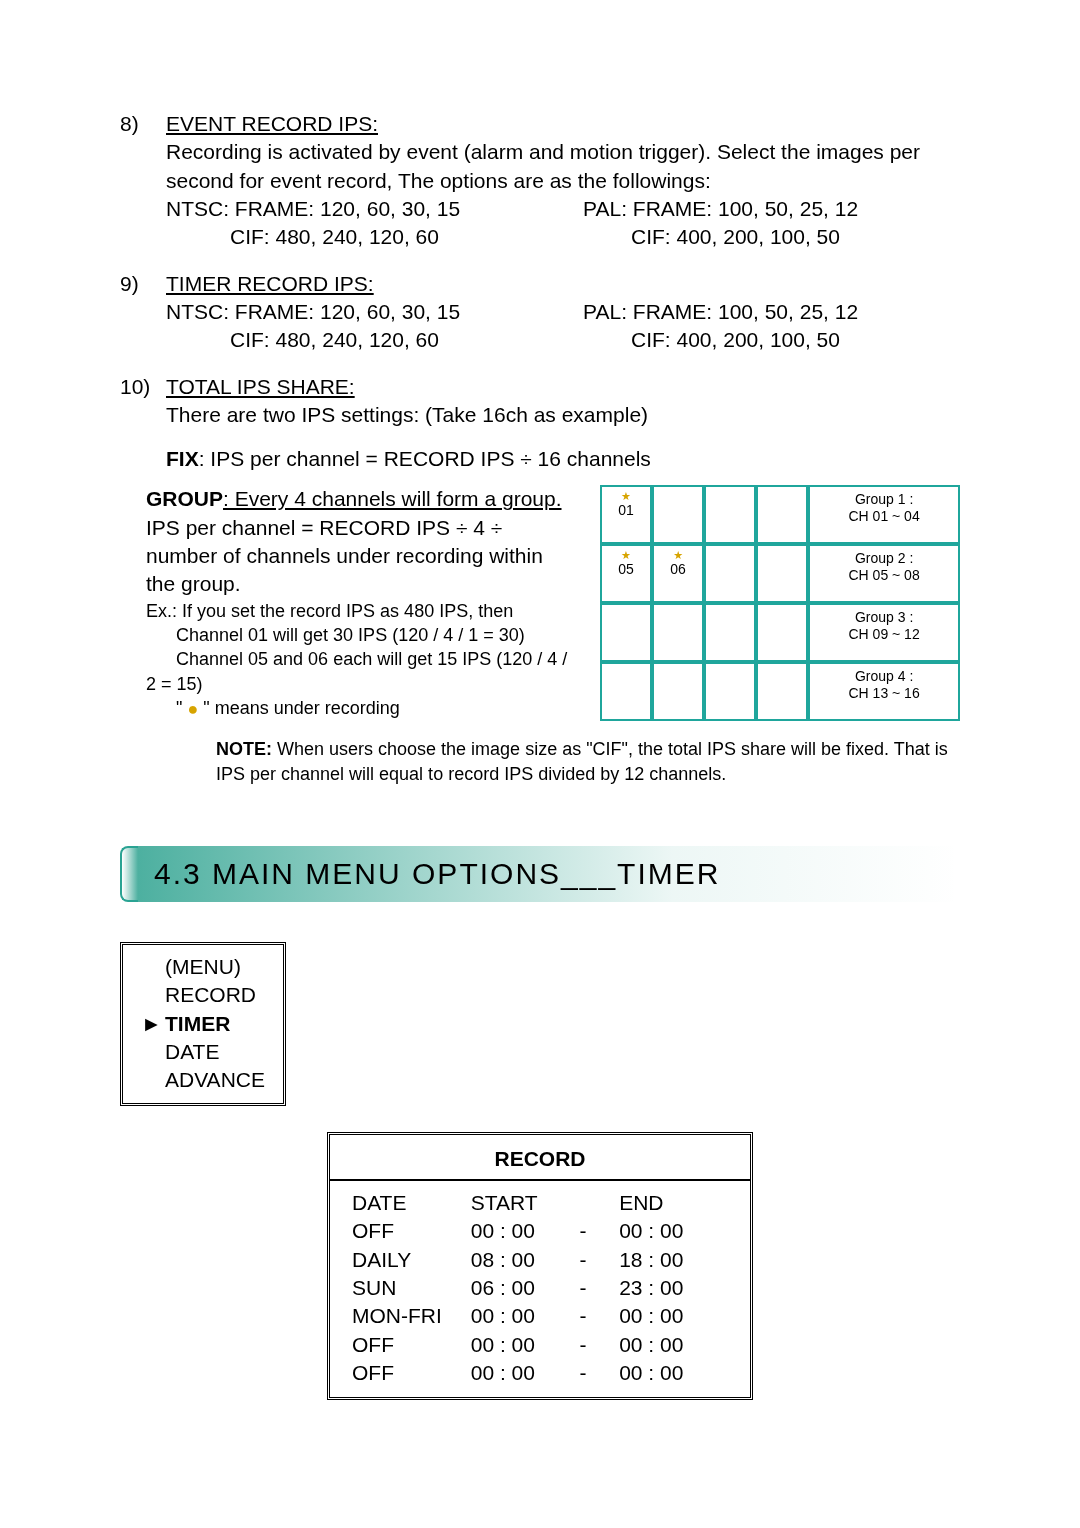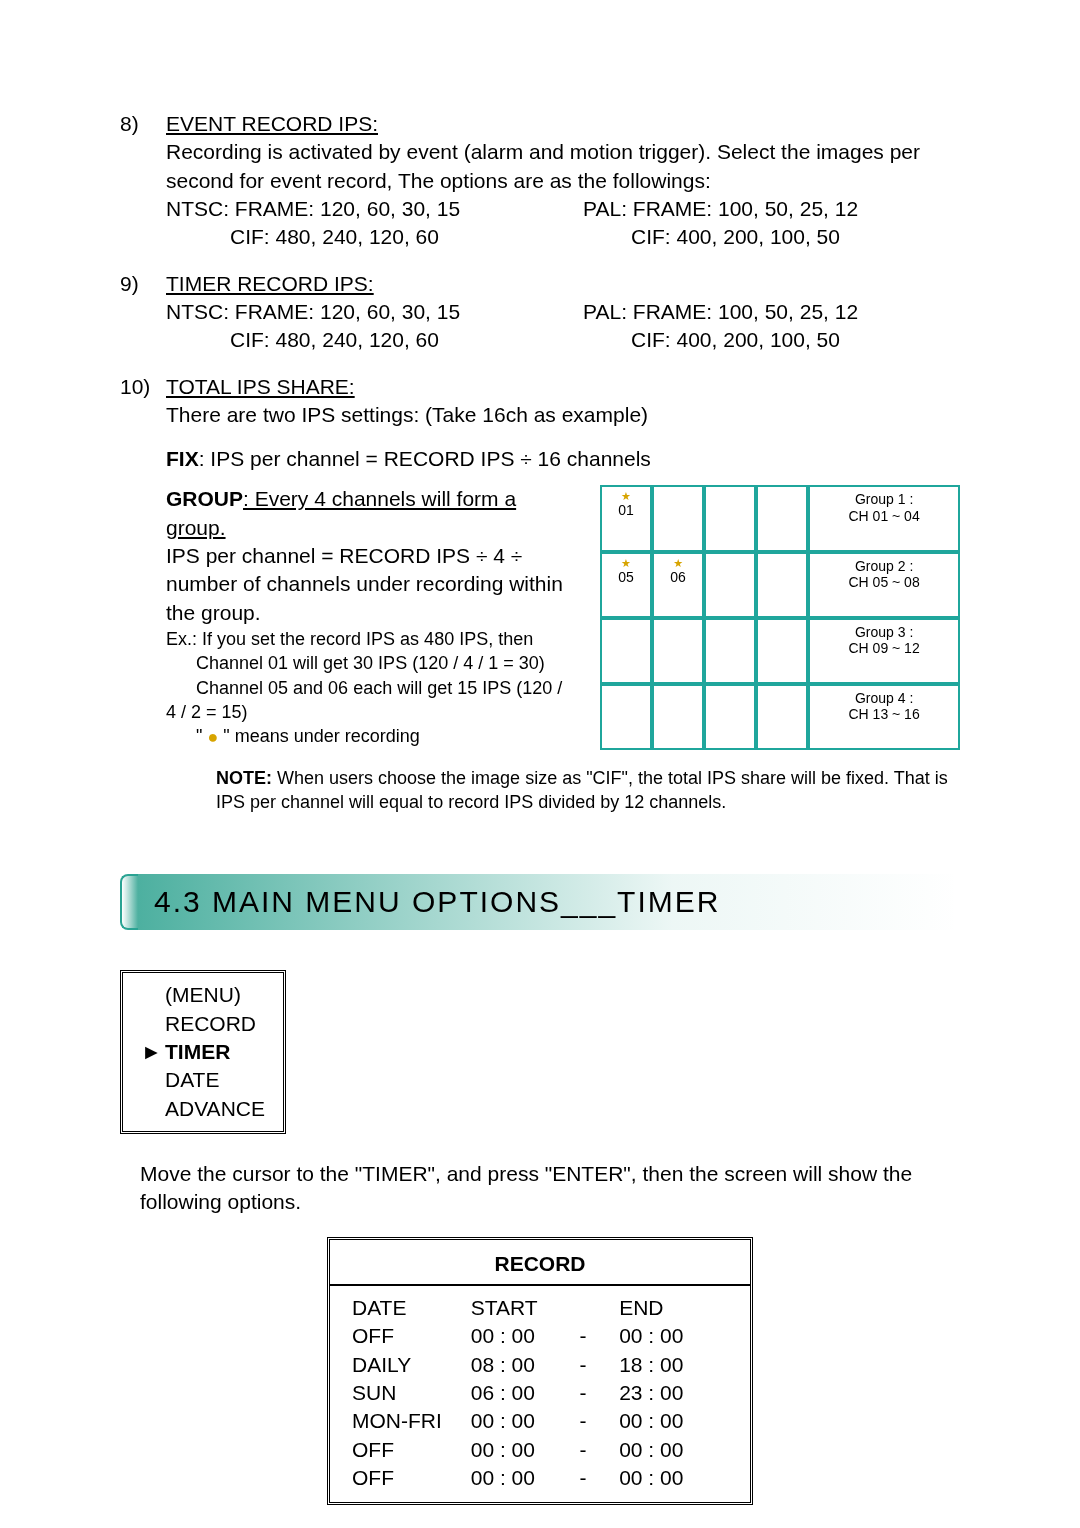--- a/index.html
+++ b/index.html
@@ -41,21 +41,21 @@
   }
   .indent-cif {
     padding-left: 64px;
   }
   .fix-line {
     margin: 14px 0 14px 46px;
     font-size: 21px;
   }
   .group-block {
     display: flex;
-    margin-left: 46px;
+    margin-left: 26px;
     gap: 28px;
   }
   .group-text {
     flex: 1;
     font-size: 21px;
     line-height: 1.35;
   }
   .smaller {
     font-size: 18px;
     line-height: 1.35;
@@ -321,21 +321,20 @@
             <span class="label">DATE</span>
           </div>
           <div class="menu-row">
             <span class="arrow"></span>
             <span class="label">ADVANCE</span>
           </div>
         </div>
     </div>
   </div>
 
-  <div class="para">Move the cursor to the "TIMER", and press "ENTER", then the screen will show the following options.</div>
 
   <div class="record-wrap">
     <div class="record-box">
       <div class="record-title">RECORD</div>
       <div class="record-body">
         <div class="rec-row">
           <div class="c1">DATE</div>
           <div class="c2">START</div>
           <div class="dash"></div>
           <div class="c3">END</div>

